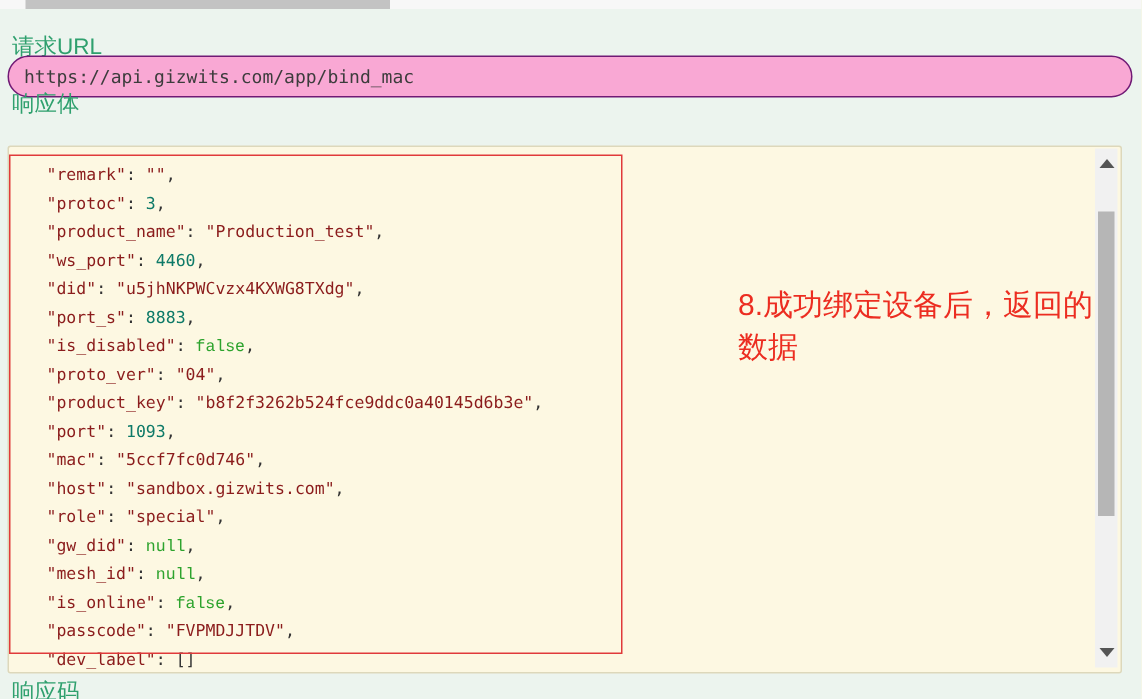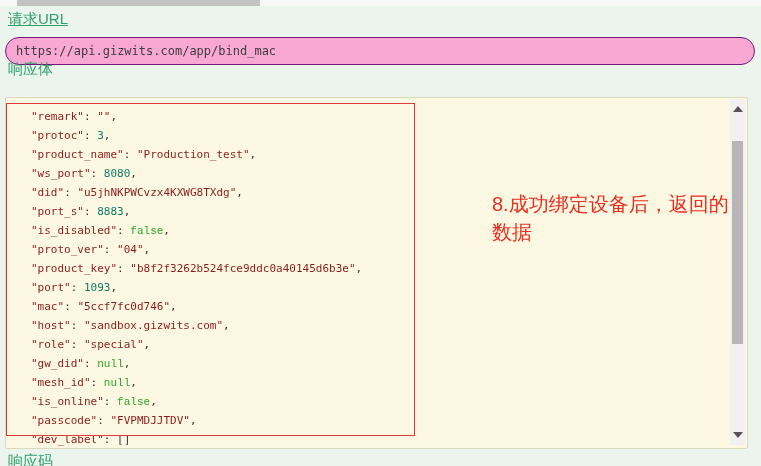--- a/index.html
+++ b/index.html
@@ -6,21 +6,21 @@
   body{
     width:761px;height:466px;position:relative;overflow:hidden;
     background:#ecf4ee;
     font-family:"Liberation Sans",sans-serif;
   }
   
   .top-scrollbar{position:absolute;top:0;left:0;width:761px;height:6px;background:#f7f7f7;}
   .top-scrollbar .h-thumb{position:absolute;left:17px;top:0;width:243px;height:6px;background:#c3c3c3;}
 
   .section-label{color:#2fa06e;font-size:15px;position:absolute;left:8px;}
-  #req-label{top:10px;text-decoration:underline;}
+  #req-label{top:22px;}
   #resp-label{top:60px;}
   #code-label{top:452px;}
 
   .url-box{
     position:absolute;left:5px;top:37px;width:748px;height:26px;
     background:#f9a8d4;border:1px solid #701a75;border-radius:14px;
   }
   .url-text{
     font-family:"DejaVu Sans Mono",monospace;font-size:12px;color:#3c3c3c;
     line-height:26px;padding-left:10px;white-space:pre;
@@ -73,21 +73,21 @@
   <div class="url-text">https://api.gizwits.com/app/bind_mac</div>
 </div>
 
 <div class="section-label" id="resp-label">响应体</div>
 
 <div class="resp-box">
   <div class="json-lines">
       <div class="json-line"><span class="jk">"remark"</span><span class="jp">: </span><span class="jv-string">""</span><span class="jp">,</span></div>
       <div class="json-line"><span class="jk">"protoc"</span><span class="jp">: </span><span class="jv-number">3</span><span class="jp">,</span></div>
       <div class="json-line"><span class="jk">"product_name"</span><span class="jp">: </span><span class="jv-string">"Production_test"</span><span class="jp">,</span></div>
-      <div class="json-line"><span class="jk">"ws_port"</span><span class="jp">: </span><span class="jv-number">8080</span><span class="jp">,</span></div>
+      <div class="json-line"><span class="jk">"ws_port"</span><span class="jp">: </span><span class="jv-number">4460</span><span class="jp">,</span></div>
       <div class="json-line"><span class="jk">"did"</span><span class="jp">: </span><span class="jv-string">"u5jhNKPWCvzx4KXWG8TXdg"</span><span class="jp">,</span></div>
       <div class="json-line"><span class="jk">"port_s"</span><span class="jp">: </span><span class="jv-number">8883</span><span class="jp">,</span></div>
       <div class="json-line"><span class="jk">"is_disabled"</span><span class="jp">: </span><span class="jv-keyword">false</span><span class="jp">,</span></div>
       <div class="json-line"><span class="jk">"proto_ver"</span><span class="jp">: </span><span class="jv-string">"04"</span><span class="jp">,</span></div>
       <div class="json-line"><span class="jk">"product_key"</span><span class="jp">: </span><span class="jv-string">"b8f2f3262b524fce9ddc0a40145d6b3e"</span><span class="jp">,</span></div>
       <div class="json-line"><span class="jk">"port"</span><span class="jp">: </span><span class="jv-number">1093</span><span class="jp">,</span></div>
       <div class="json-line"><span class="jk">"mac"</span><span class="jp">: </span><span class="jv-string">"5ccf7fc0d746"</span><span class="jp">,</span></div>
       <div class="json-line"><span class="jk">"host"</span><span class="jp">: </span><span class="jv-string">"sandbox.gizwits.com"</span><span class="jp">,</span></div>
       <div class="json-line"><span class="jk">"role"</span><span class="jp">: </span><span class="jv-string">"special"</span><span class="jp">,</span></div>
       <div class="json-line"><span class="jk">"gw_did"</span><span class="jp">: </span><span class="jv-keyword">null</span><span class="jp">,</span></div>

